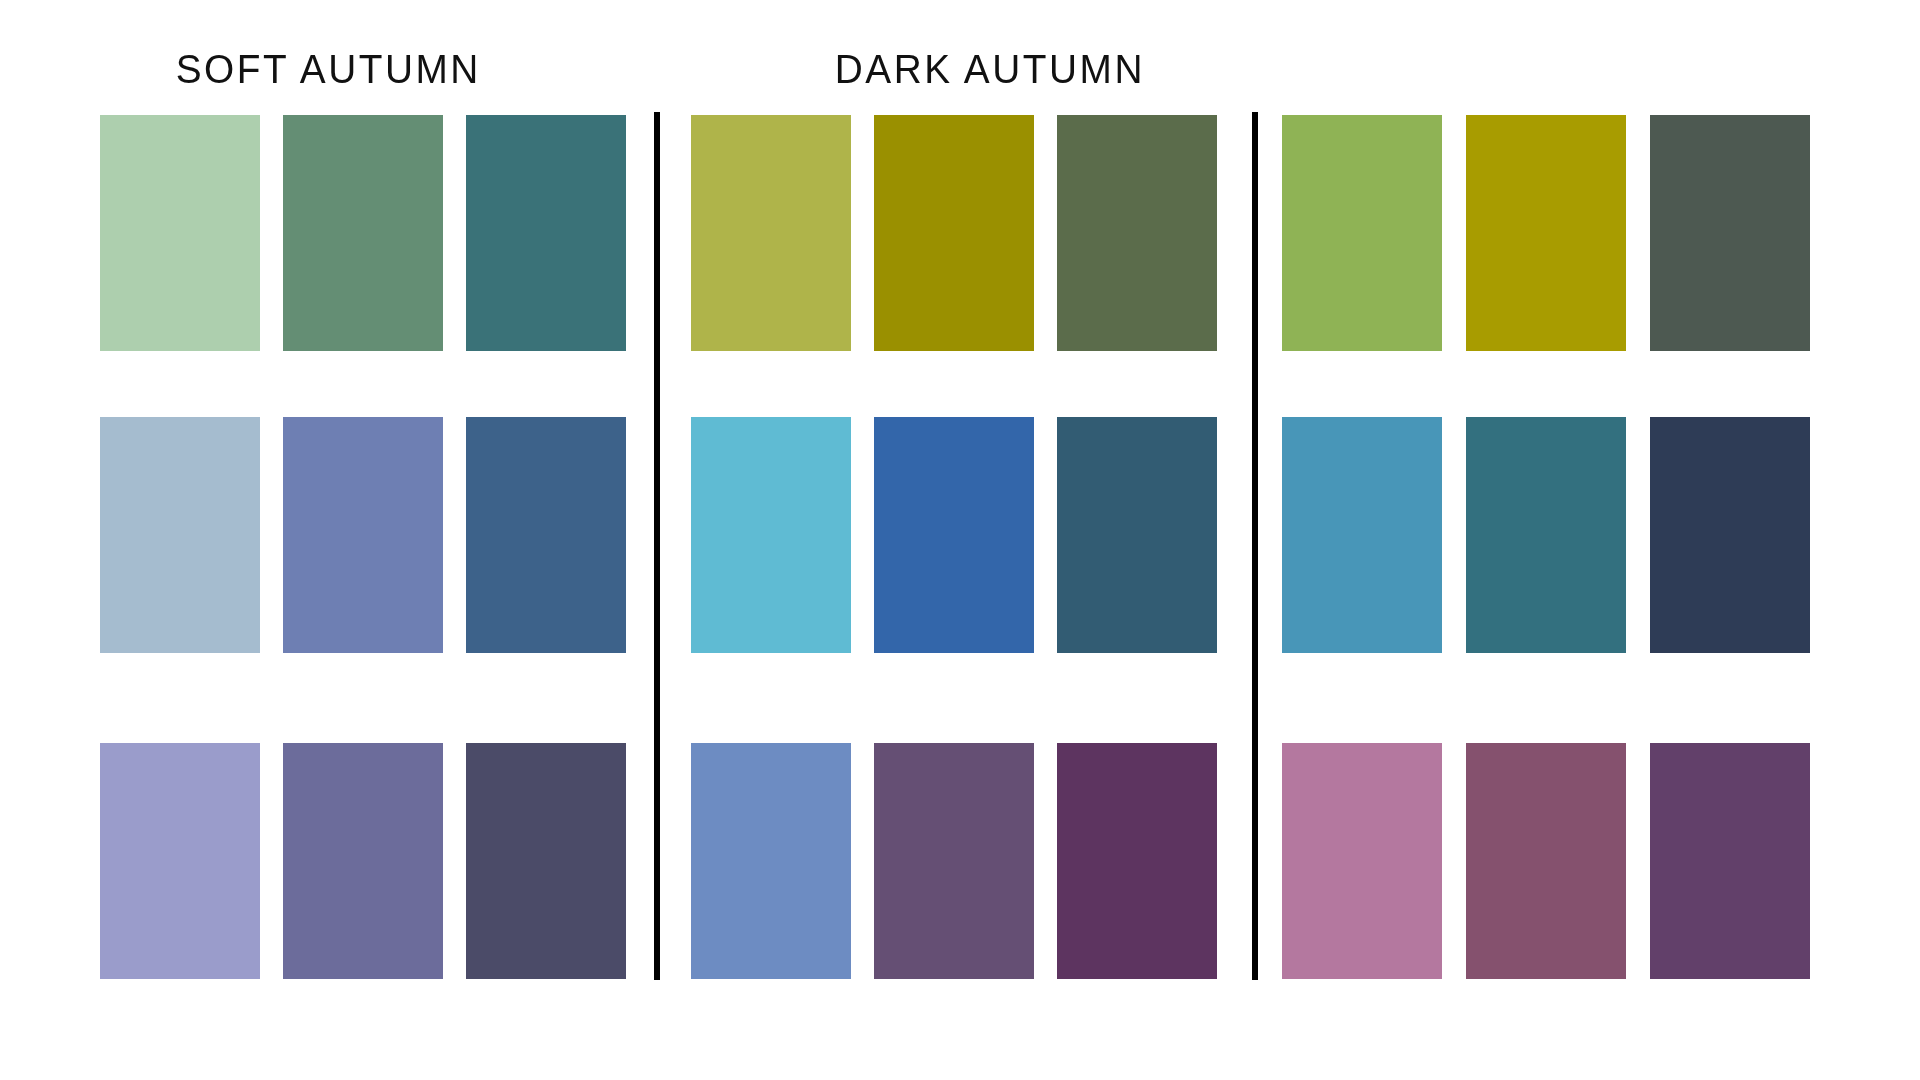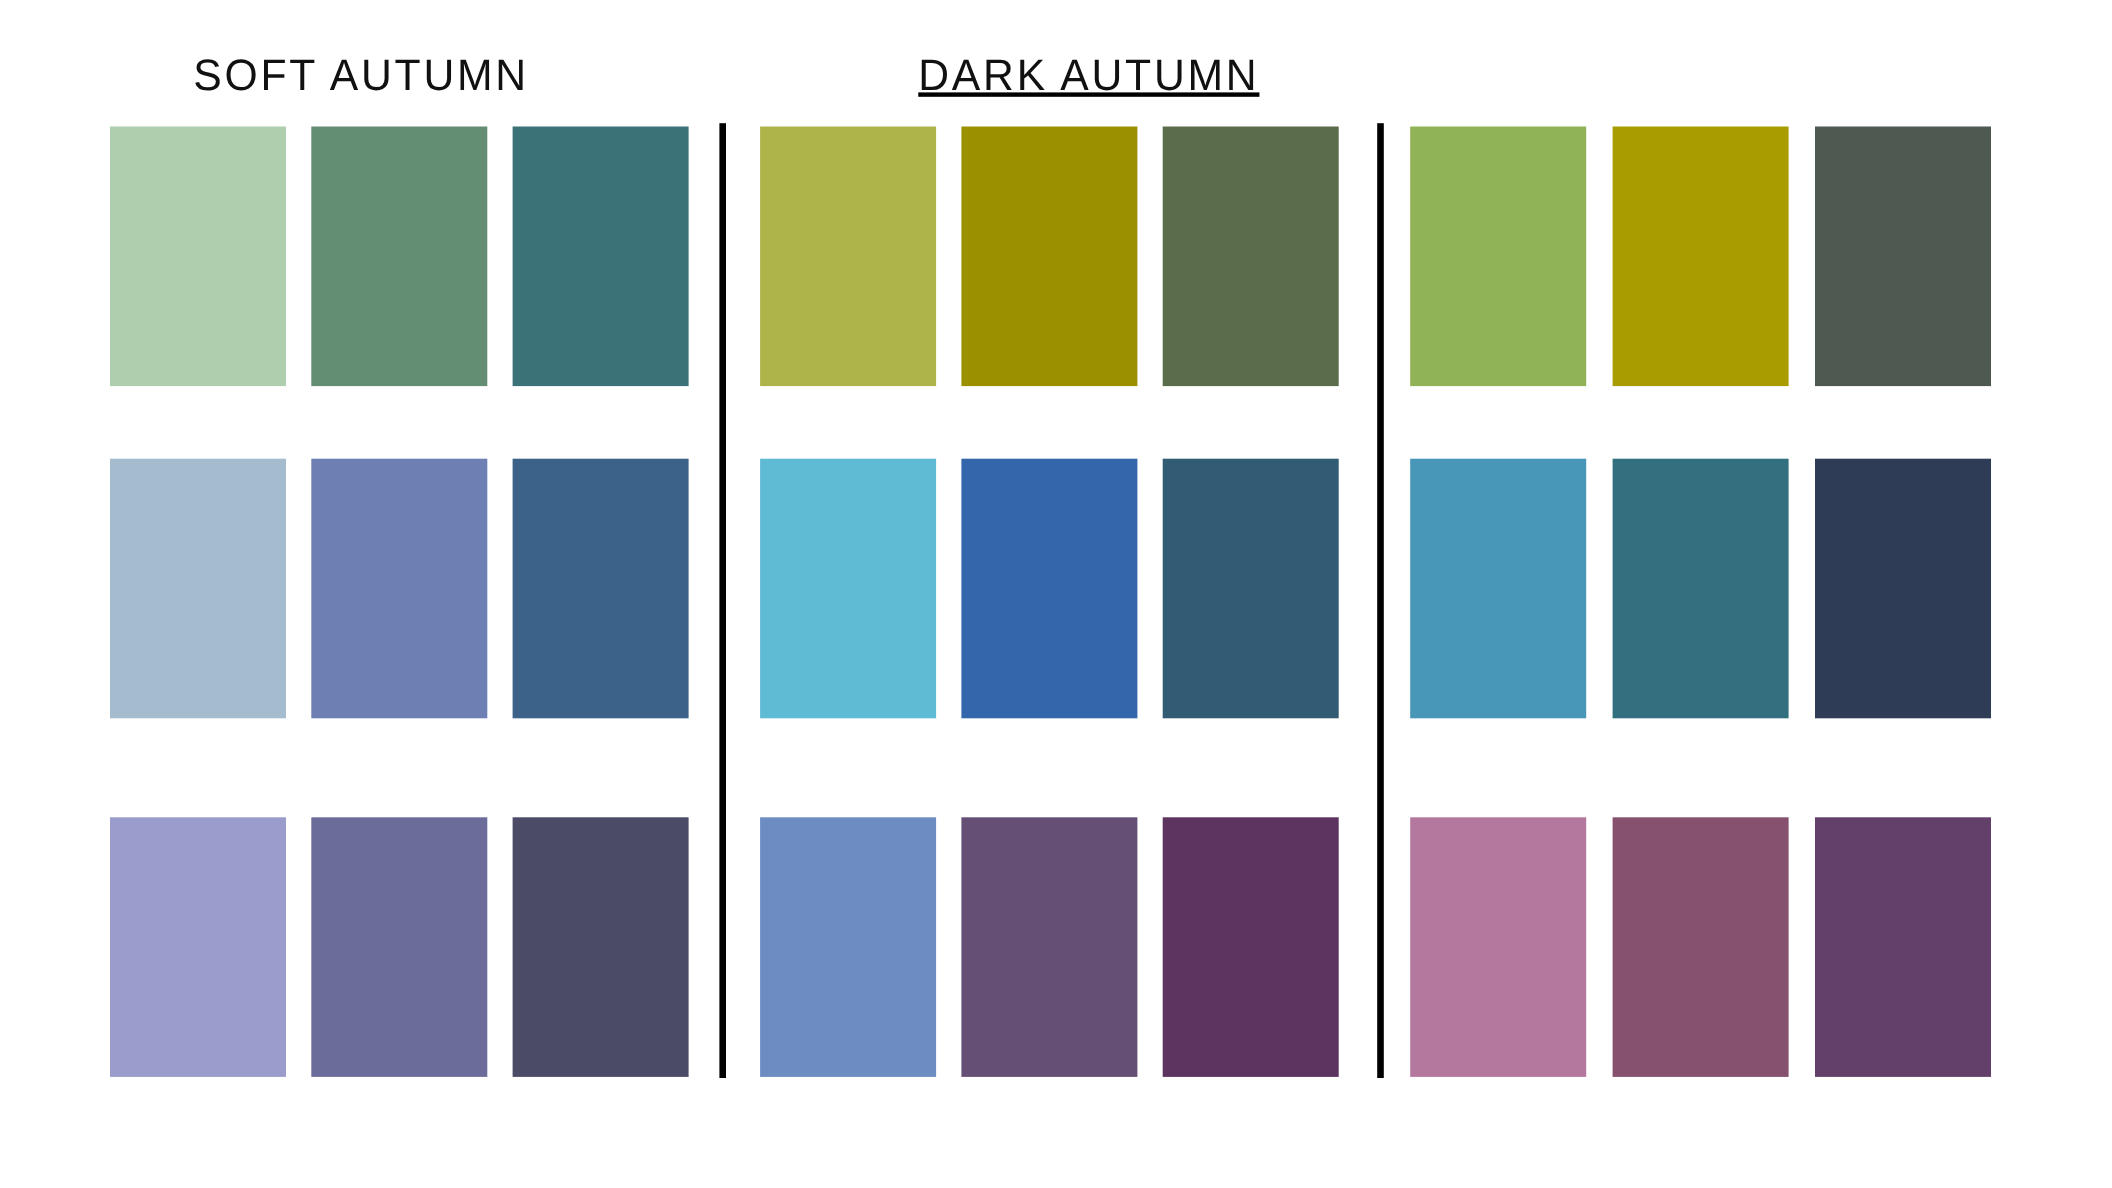--- a/index.html
+++ b/index.html
@@ -33,21 +33,21 @@
     flex-direction: row;
   }
   .heading-cell {
     flex: 0 0 auto;
     display: flex;
     align-items: center;
     justify-content: center;
   }
   .heading-cell.c1 { width: 657px; }
   .heading-cell.c2 { width: 598px; }
-  .heading-cell.c3 { width: 665px; text-decoration: underline; }
+  .heading-cell.c3 { width: 665px; }
 
   .season-title {
     font-family: "Liberation Sans", sans-serif;
     font-size: 40px;
     font-weight: 300;
     letter-spacing: 2.6px;
     color: #111111;
     white-space: nowrap;
     line-height: 1;
     transform: scaleX(0.97);

